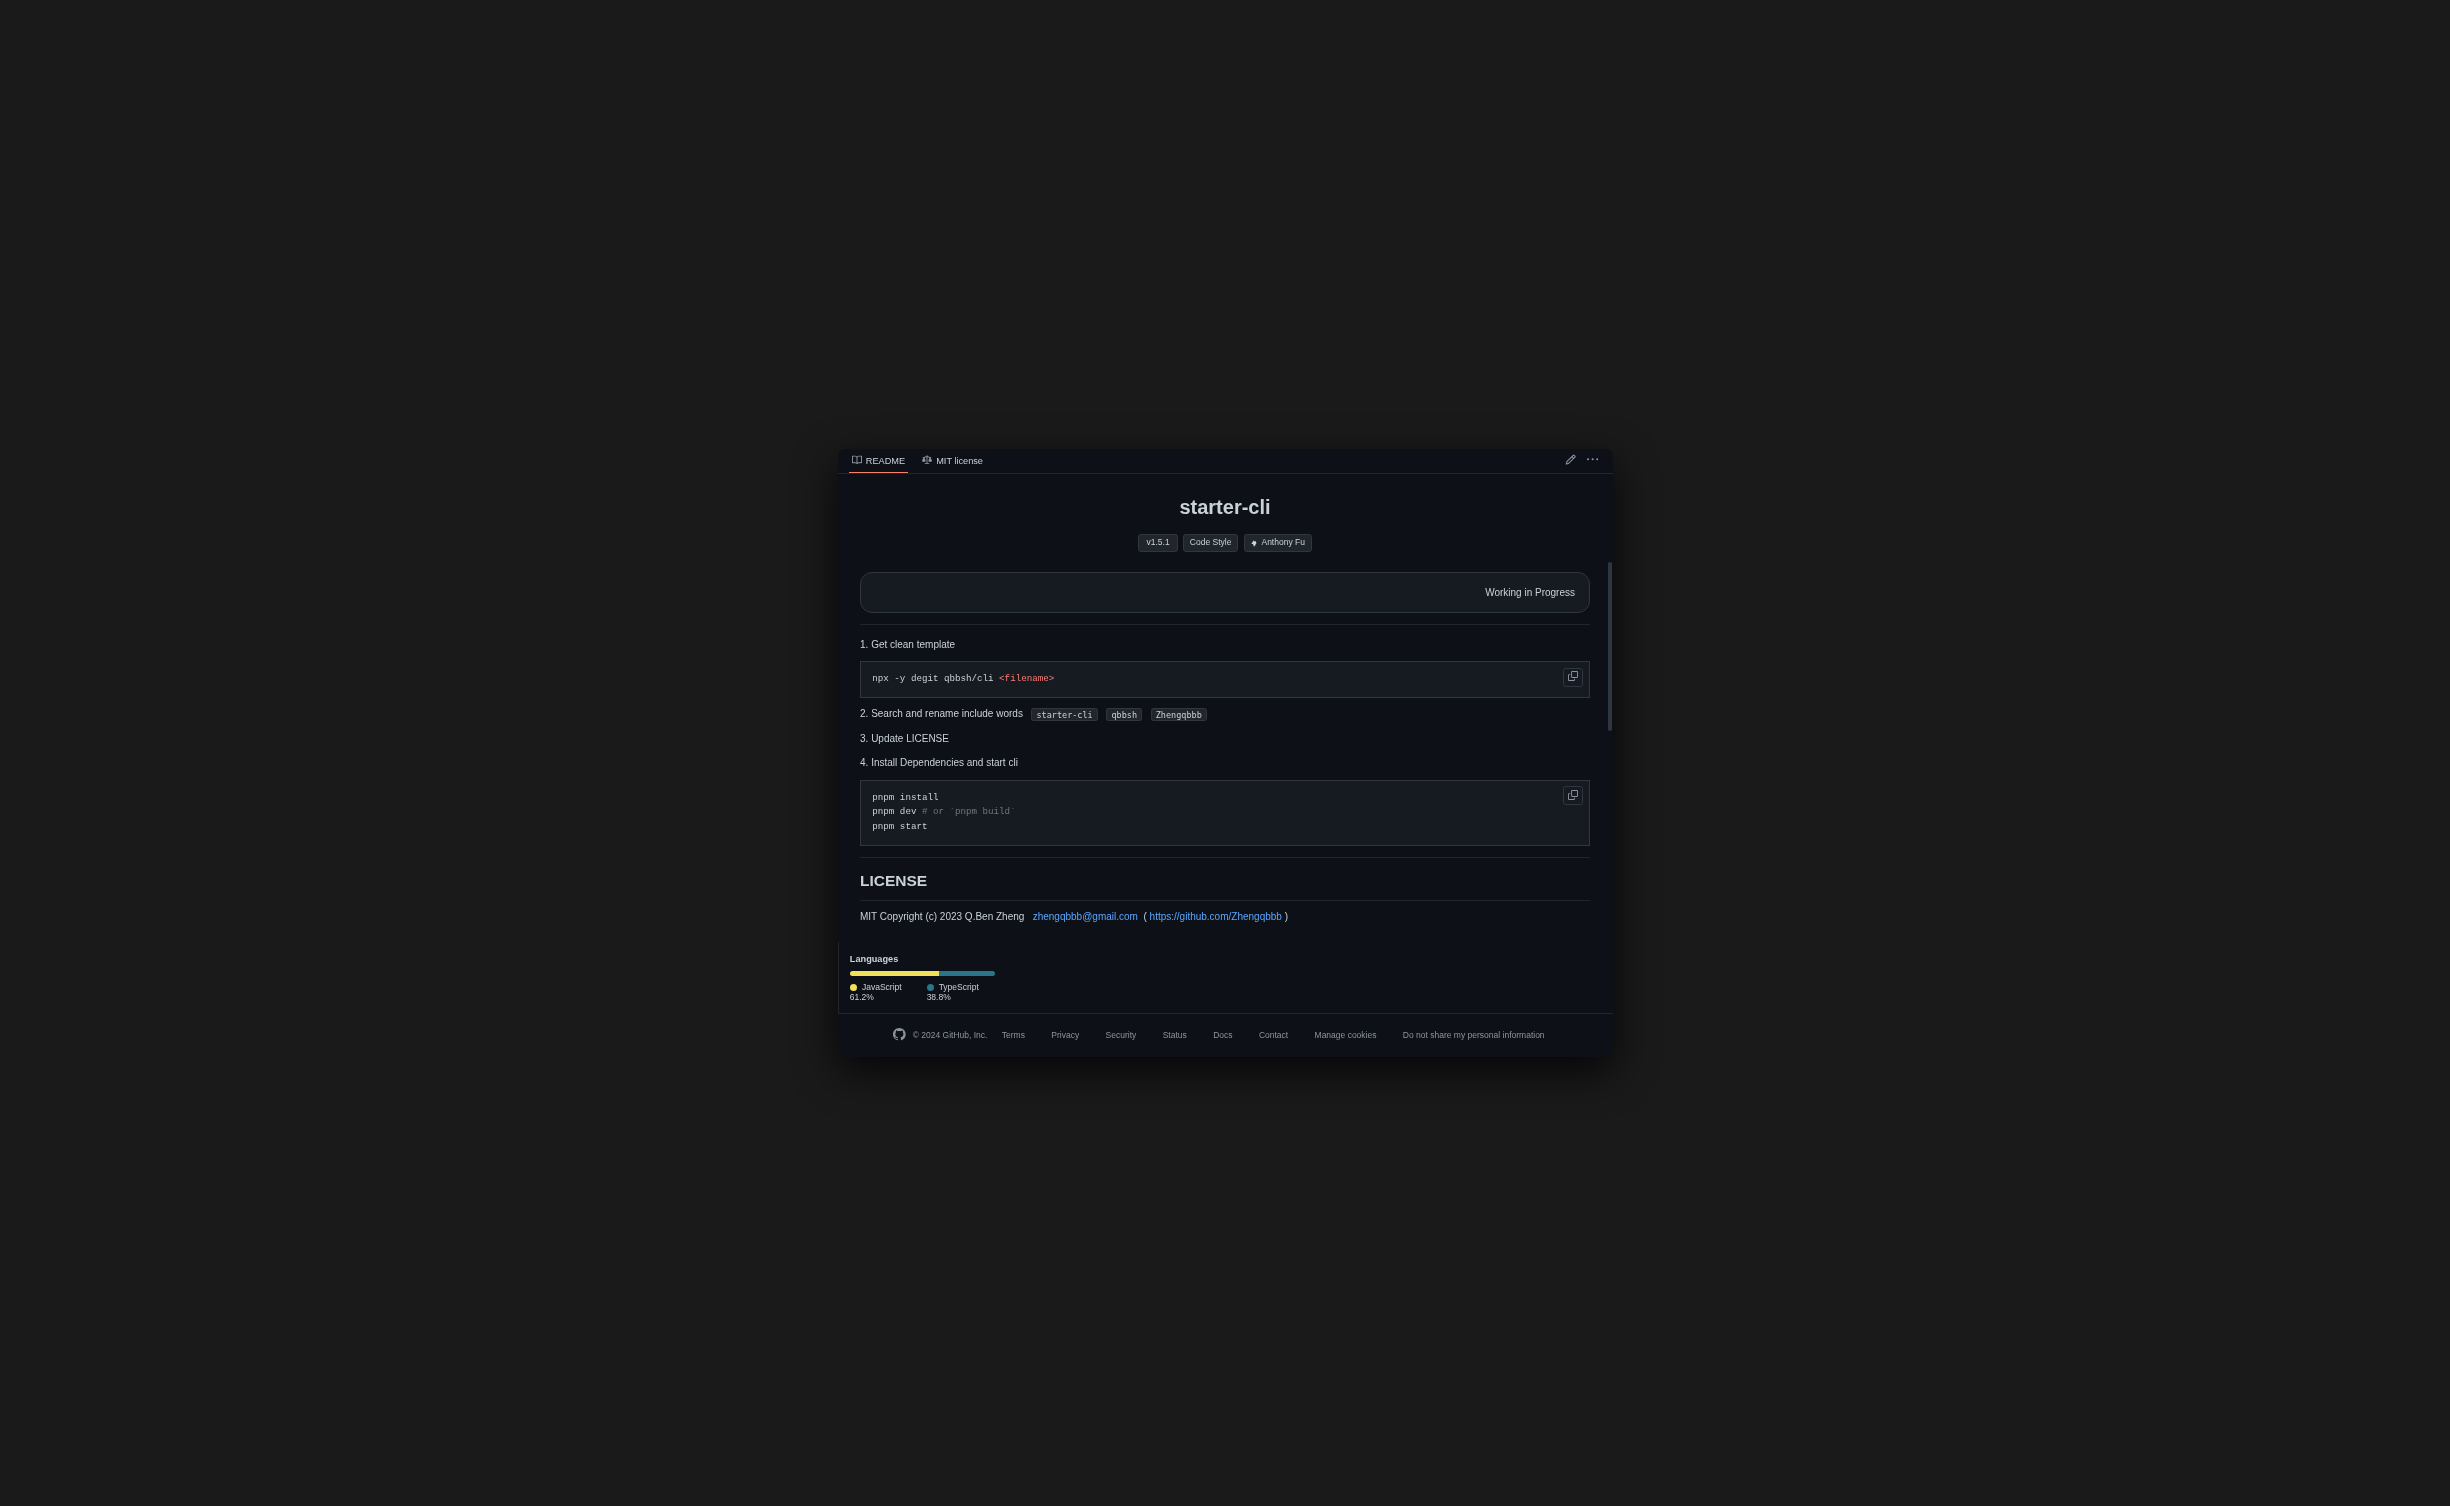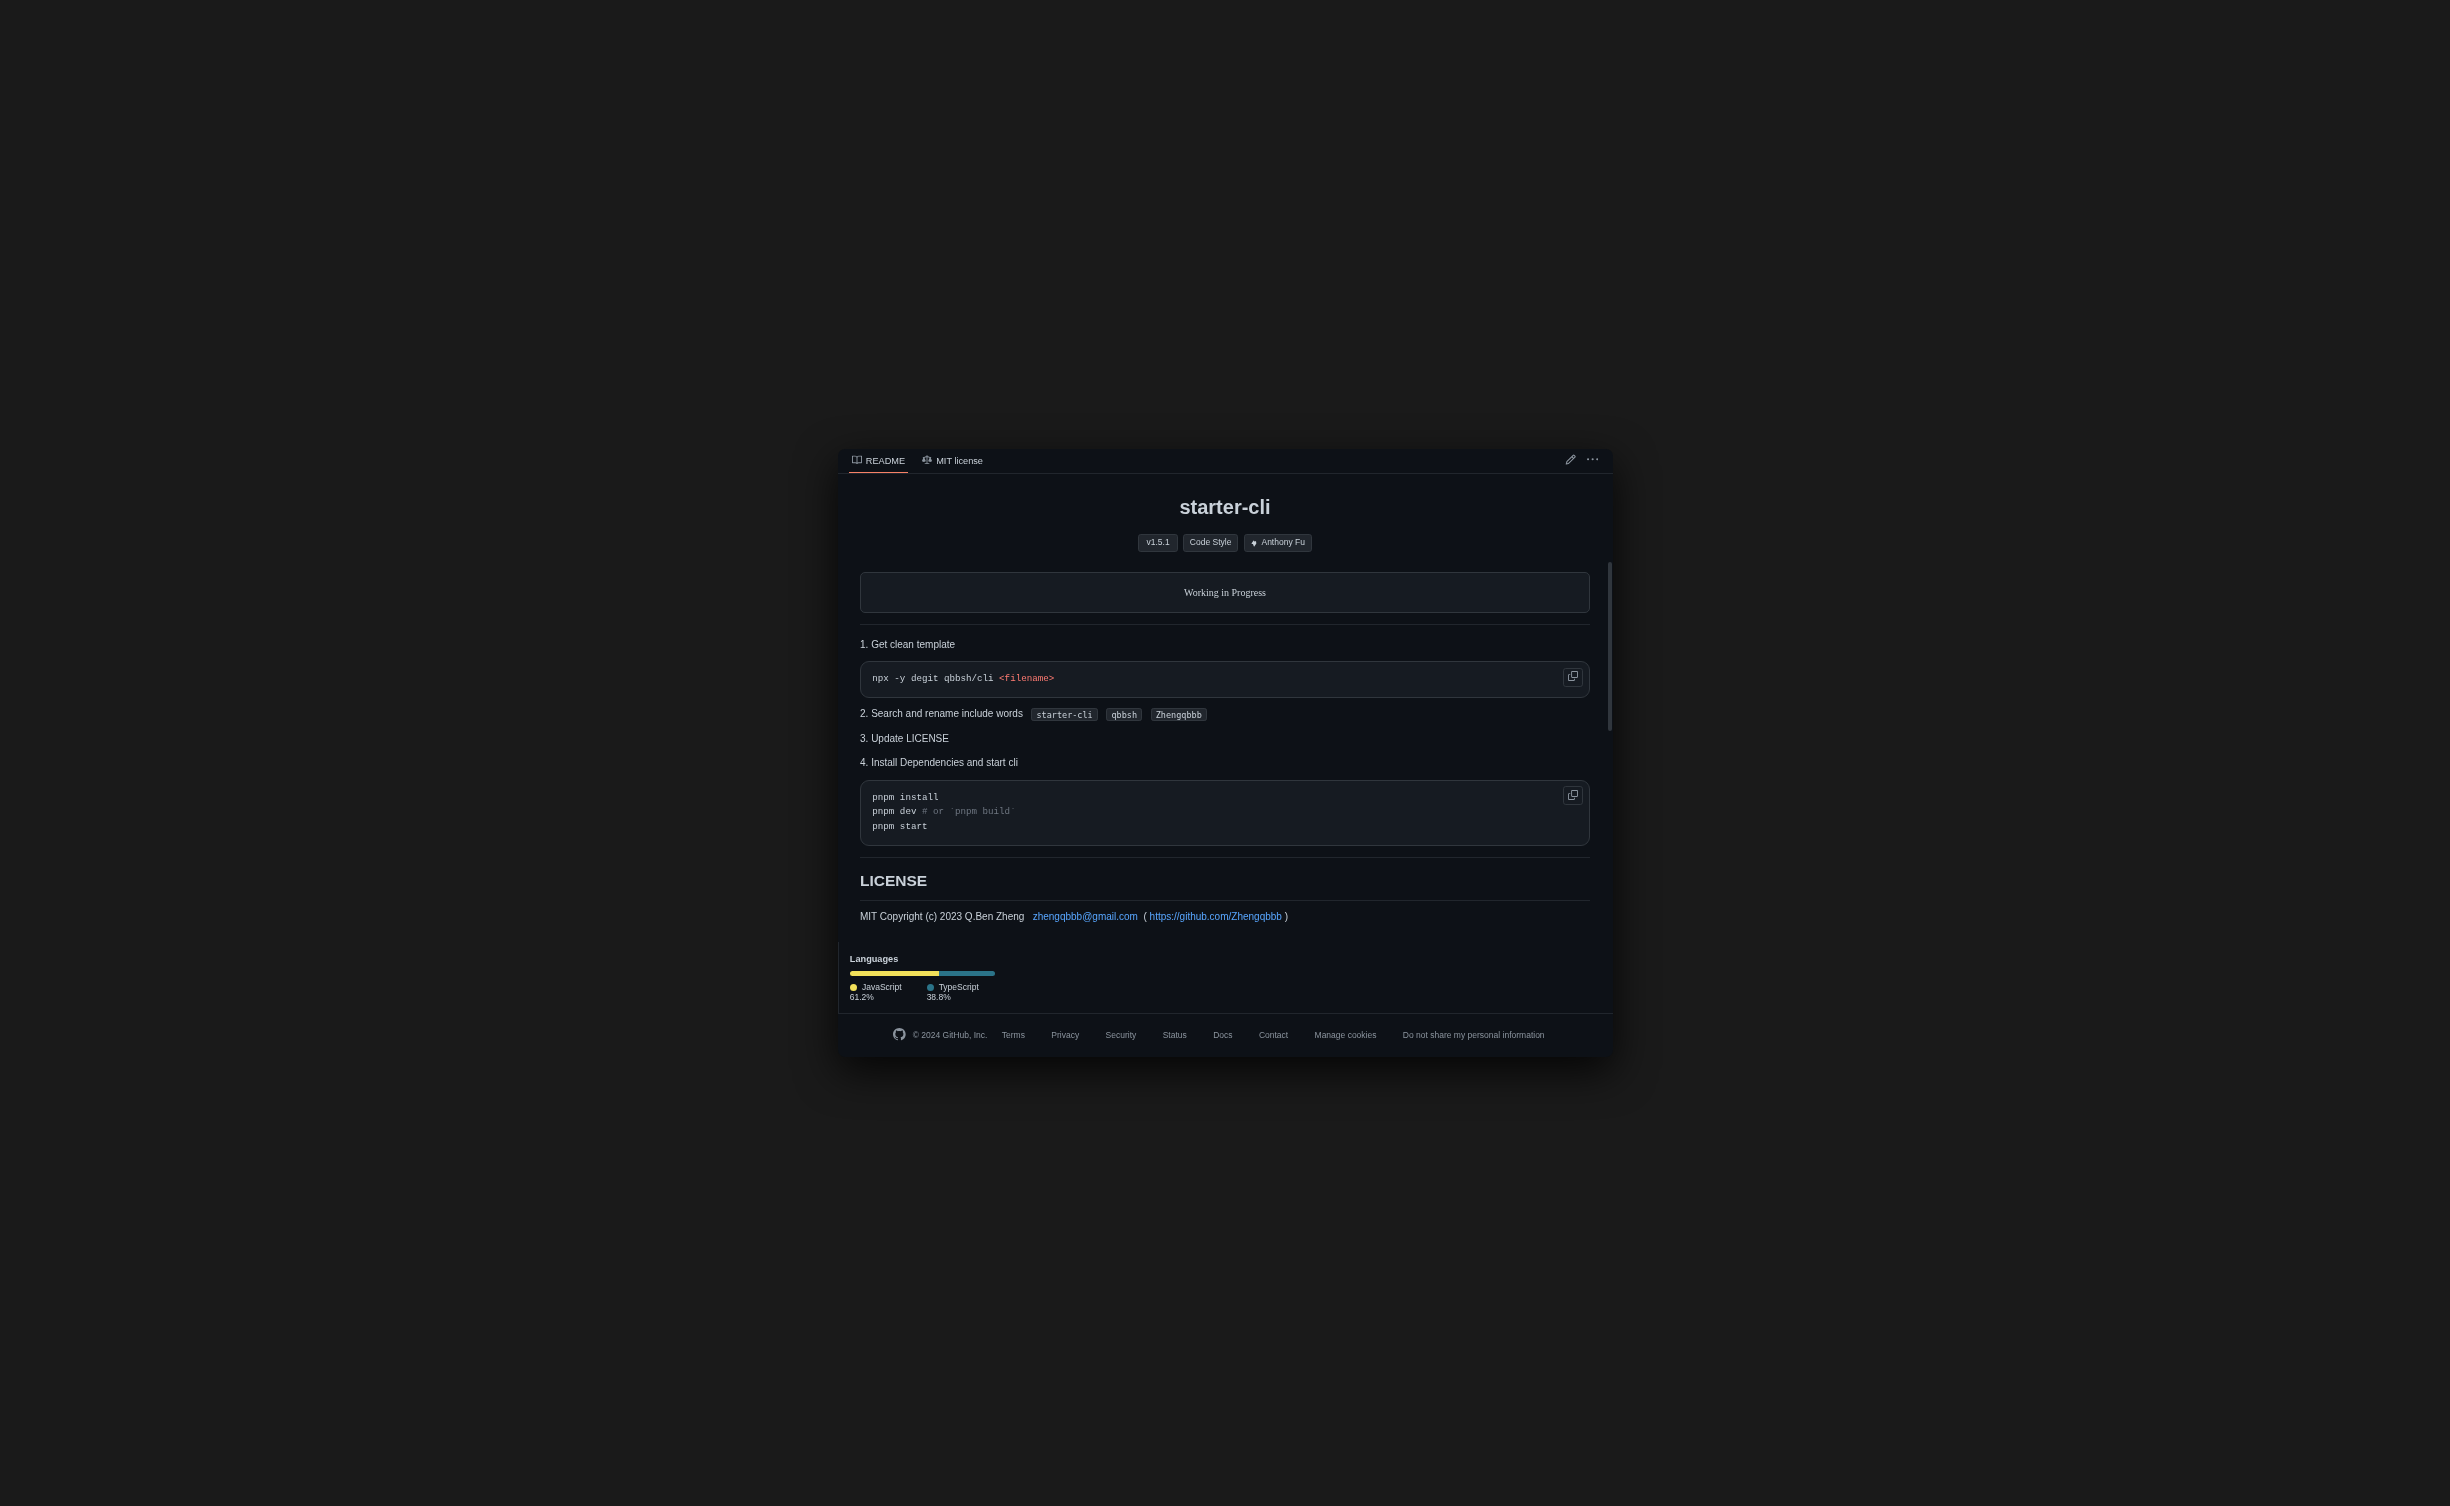--- a/index.html
+++ b/index.html
@@ -120,24 +120,24 @@
       padding: 1.4px 5.6px;
       font-size: 8.5px;
       color: #c9d1d9;
       display: flex;
       align-items: center;
       gap: 2.8px;
     }
     .wip-box {
       background: #161b22;
       border: 0.7px solid #30363d;
-      border-radius: 5px;
+      border-radius: 12px;
       padding: 11.3px 14px;
-      text-align: center;
-      font-family: Liberation Serif, serif;
+      text-align: right;
+      font-family: Liberation Sans, sans-serif;
       font-size: 10px;
       color: #c9d1d9;
       margin: 11.3px 0;
     }
     .divider {
       border: none;
       border-top: 0.7px solid #21262d;
       margin: 11.3px 0;
     }
     .step {
@@ -150,21 +150,21 @@
       border: 0.7px solid #30363d;
       border-radius: 2.8px;
       padding: 0.7px 4.2px;
       font-family: 'SFMono-Regular', Consolas, monospace;
       font-size: 8.5px;
       color: #c9d1d9;
     }
     .code-block {
       background: #161b22;
       border: 0.7px solid #30363d;
-      border-radius: 9px;
+      border-radius: 0;
       padding: 10px 11.3px;
       font-family: 'SFMono-Regular', Consolas, 'Liberation Mono', Menlo, monospace;
       font-size: 9.2px;
       color: #c9d1d9;
       margin: 7px 0;
       position: relative;
     }
     .code-block .copy-btn {
       position: absolute;
       top: 5.6px;

